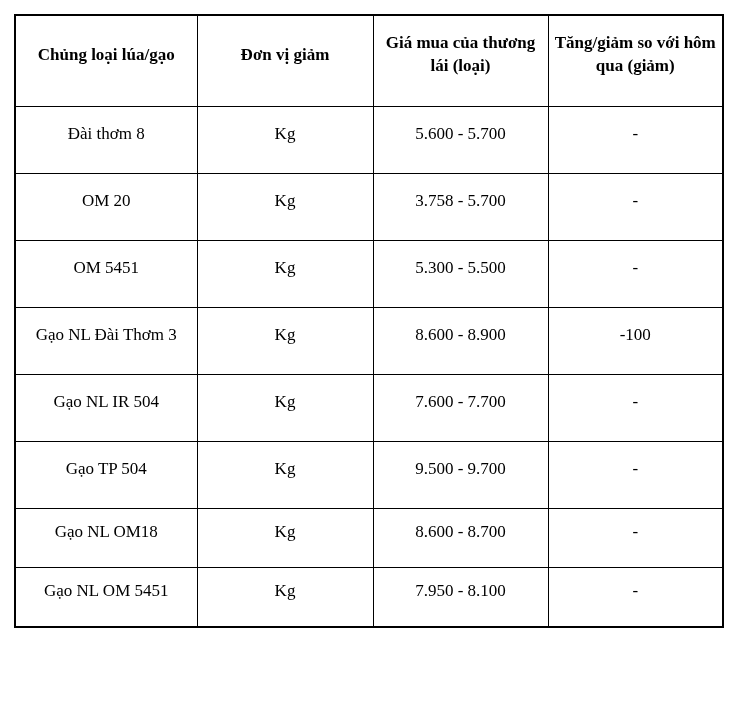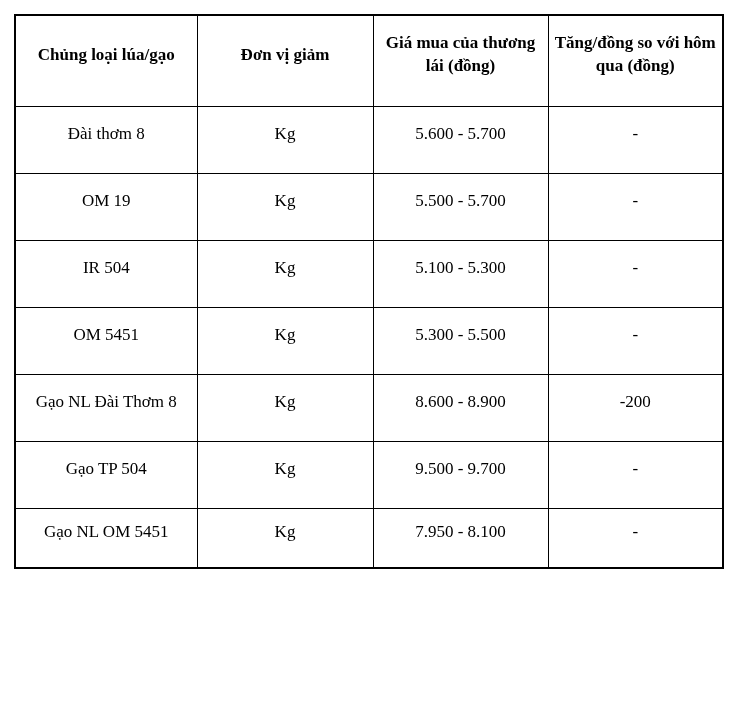--- a/index.html
+++ b/index.html
@@ -60,68 +60,74 @@
     <colgroup>
       <col style="width:182px">
       <col style="width:176px">
       <col style="width:175px">
       <col style="width:175px">
     </colgroup>
     <thead>
       <tr>
         <th>Chủng loại lúa/gạo</th>
         <th>Đơn vị giảm</th>
-        <th>Giá mua của thương lái (đồng)</th>
-        <th>Tăng/đồng so với hôm qua (đồng)</th>
+        <th>Giá mua của thương lái (loại)</th>
+        <th>Tăng/giảm so với hôm qua (giảm)</th>
       </tr>
     </thead>
     <tbody>
   <tr>
     <td>Đài thơm 8</td>
     <td>Kg</td>
     <td>5.600 - 5.700</td>
     <td>-</td>
   </tr>
 
   <tr>
-    <td>OM 19</td>
+    <td>OM 20</td>
     <td>Kg</td>
-    <td>5.500 - 5.700</td>
+    <td>3.758 - 5.700</td>
     <td>-</td>
   </tr>
 
-  <tr>
-    <td>IR 504</td>
-    <td>Kg</td>
-    <td>5.100 - 5.300</td>
-    <td>-</td>
-  </tr>
 
   <tr>
     <td>OM 5451</td>
     <td>Kg</td>
     <td>5.300 - 5.500</td>
     <td>-</td>
   </tr>
 
   <tr>
-    <td>Gạo NL Đài Thơm 8</td>
+    <td>Gạo NL Đài Thơm 3</td>
     <td>Kg</td>
     <td>8.600 - 8.900</td>
-    <td>-200</td>
+    <td>-100</td>
   </tr>
 
+  <tr>
+    <td>Gạo NL IR 504</td>
+    <td>Kg</td>
+    <td>7.600 - 7.700</td>
+    <td>-</td>
+  </tr>
 
   <tr>
     <td>Gạo TP 504</td>
     <td>Kg</td>
     <td>9.500 - 9.700</td>
     <td>-</td>
   </tr>
 
+  <tr>
+    <td>Gạo NL OM18</td>
+    <td>Kg</td>
+    <td>8.600 - 8.700</td>
+    <td>-</td>
+  </tr>
 
 
   <tr>
     <td>Gạo NL OM 5451</td>
     <td>Kg</td>
     <td>7.950 - 8.100</td>
     <td>-</td>
   </tr>
 
 </tbody>

